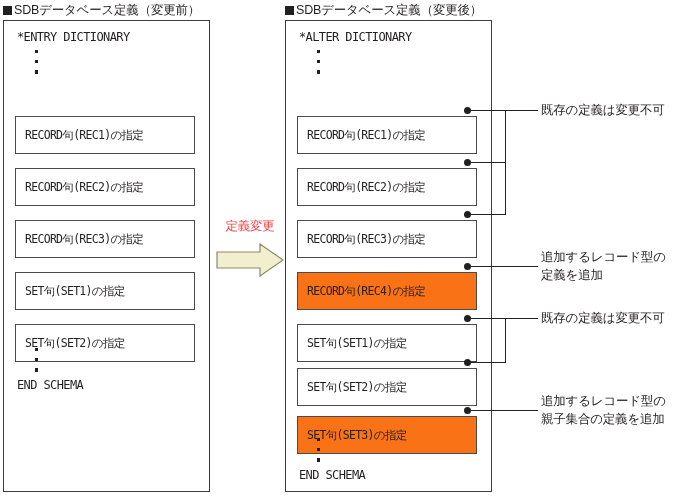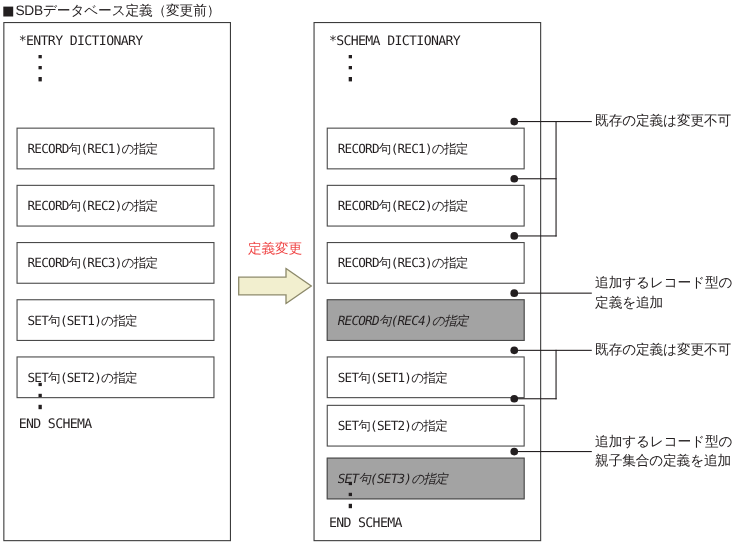--- a/index.html
+++ b/index.html
@@ -90,23 +90,22 @@
     align-items: center;
     padding-left: 9px;
     font-family: "DejaVu Sans Mono", "Liberation Mono", monospace;
     font-size: 11.5px;
     letter-spacing: -0.7px;
     white-space: nowrap;
     color: #231f20;
     margin-top: 24px;
   }
   .clause.highlight {
-    background: #a3a3a3;
+    background: #f97316;
     border-color: #4a4a4a;
-    font-style: italic;
   }
   .clause-left  { left: 15px;  width: 180px; }
   .clause-right { left: 297px; width: 180px; }
 
   
   .anchor-dot {
     position: absolute;
     width: 7px;
     height: 7px;
     border-radius: 50%;
@@ -152,20 +151,23 @@
   }
 </style>
 </head>
 <body>
 
 <div class="canvas">
 
   <div class="heading" id="heading-before">
     <span class="sq"></span><span>SDBデータベース定義（変更前）</span>
   </div>
+  <div class="heading" id="heading-after">
+    <span class="sq"></span><span>SDBデータベース定義（変更後）</span>
+  </div>
 
   <div class="schema-box" id="schema-before"></div>
 
   <div class="code-line" style="left:17px; top:30px;text-align:right;">*ENTRY DICTIONARY</div>
   <div class="vdots" style="left:35px; top:50px;">
     <i></i>
       <i></i>
       <i></i>
   </div>
 
@@ -182,21 +184,21 @@
   </div>
   <div class="code-line" style="left:17px; top:378px;">END SCHEMA</div>
 
   <div id="transform-label">定義変更</div>
   <svg id="transform-arrow" viewBox="0 0 68 34">
     <polygon points="1,9 44,9 44,1 67,17 44,33 44,25 1,25" fill="#f2efcf" stroke="#8d8a6b" stroke-width="1.2" stroke-linejoin="miter"></polygon>
   </svg>
 
   <div class="schema-box" id="schema-after"></div>
 
-  <div class="code-line" style="left:299px; top:30px;">*SCHEMA DICTIONARY</div>
+  <div class="code-line" style="left:299px; top:30px;">*ALTER DICTIONARY</div>
   <div class="vdots" style="left:317px; top:50px;">
     <i></i>
       <i></i>
       <i></i>
   </div>
 
   <div class="clause clause-right" style="top:92px;">RECORD句(REC1)の指定</div>
   <div class="anchor-dot" style="left:464px; top:107px;"></div>
 
   <div class="clause clause-right" style="top:144px;">RECORD句(REC2)の指定</div>

